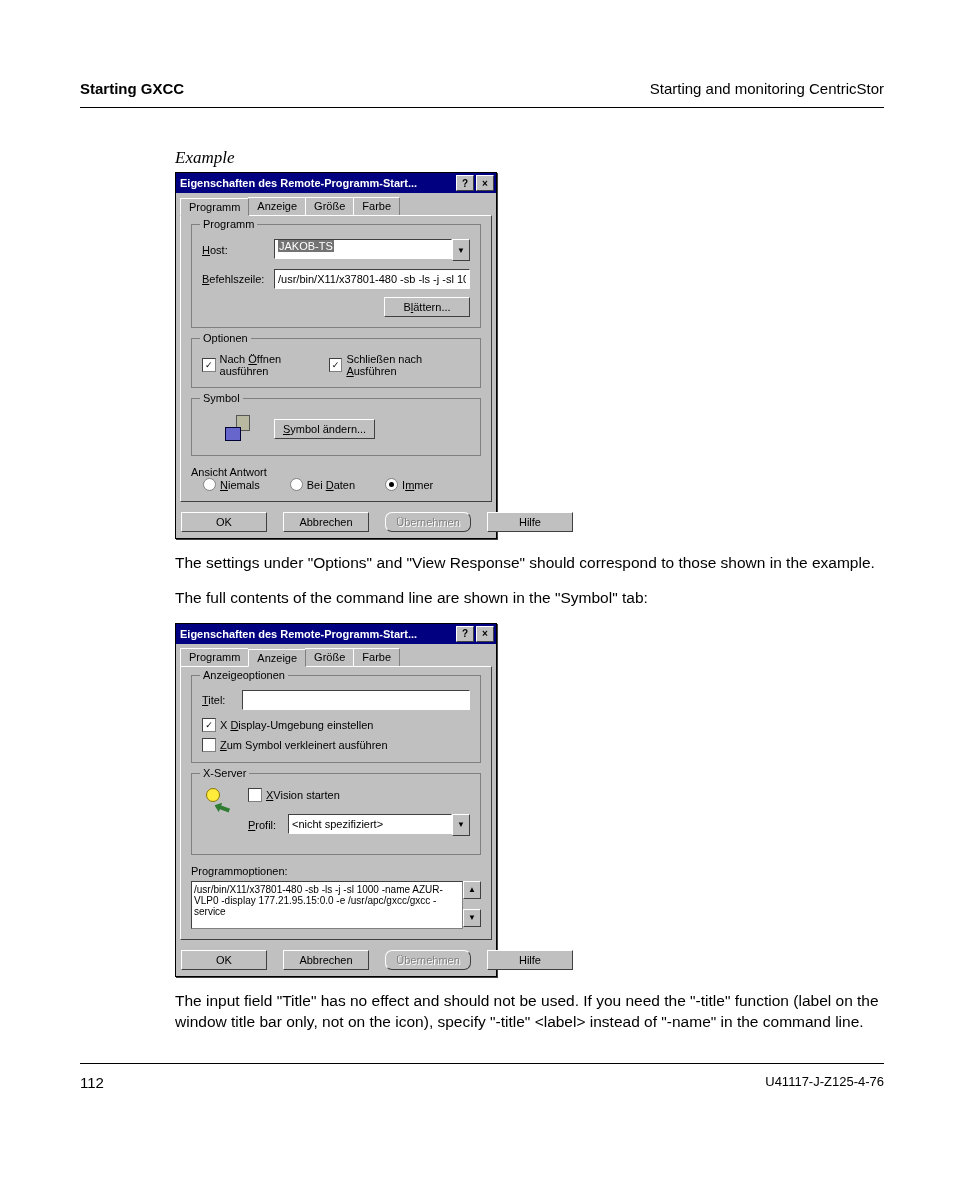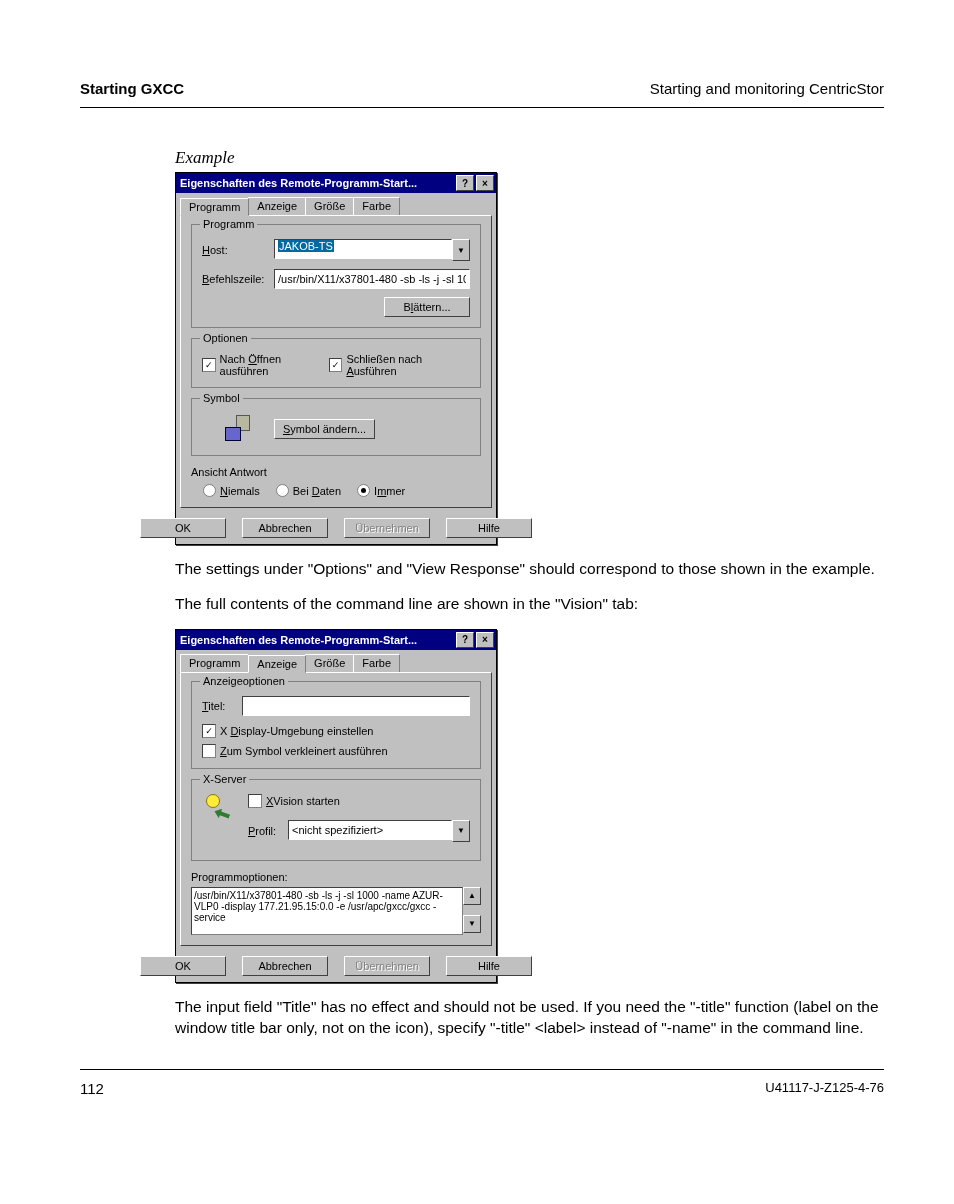--- a/index.html
+++ b/index.html
@@ -154,38 +154,38 @@
   .combo-btn {
     width: 16px; height: 20px;
     background: #c0c0c0;
     border: 1px solid #fff;
     border-right-color: #404040;
     border-bottom-color: #404040;
     display: flex; align-items: center; justify-content: center;
   }
   .combo-btn span { font-size: 8px; }
   .selected-blue {
-    background: #0369a1;
+    background: #737373;
     color: #fff;
     padding: 0 1px;
   }
   .btn {
     min-width: 68px;
     padding: 3px 8px;
     background: #c0c0c0;
     border: 1px solid #fff;
     border-right-color: #404040;
     border-bottom-color: #404040;
     font-size: 11px;
     text-align: center;
   }
-  .btn.disabled { color: #808080; text-shadow: 1px 1px 0 #fff; }
+  .btn.disabled { color: #808080; text-shadow: 1px 1px 0 #fff; border-radius: 7px; }
   .button-row {
     display: flex;
-    justify-content: center;
+    justify-content: flex-start;
     padding: 6px 5px;
     gap: 16px;
   }
   .button-row .btn { flex: 1; }
   .checkbox-row {
     display: flex;
     align-items: center;
     gap: 4px;
     font-size: 11px;
   }
@@ -324,22 +324,22 @@
         <div style="display:flex; align-items:center; gap:20px; padding-left:20px;">
           <div class="icon-symbol">
             <div class="icon-box"></div>
             <div class="icon-monitor"></div>
           </div>
           <div class="btn"><span class="underline-char">S</span>ymbol ändern...</div>
         </div>
       </div>
 
       <div>
-        <div style="font-size:11px; margin-bottom:6px;">Ansicht Antwort</div>
-        <div style="display:flex; gap:16px; padding-left:12px;">
+        <div style="font-size:11px; ">Ansicht Antwort</div>
+        <div style="display:flex; gap:30px; padding-left:12px;">
           <div class="radio-row">
             <div class="radio-circle"></div>
             <span><span class="underline-char">N</span>iemals</span>
           </div>
           <div class="radio-row">
             <div class="radio-circle"></div>
             <span>Bei <span class="underline-char">D</span>aten</span>
           </div>
           <div class="radio-row">
             <div class="radio-circle">
@@ -353,21 +353,21 @@
     </div>
     <div class="button-row">
       <div class="btn">OK</div>
       <div class="btn">Abbrechen</div>
       <div class="btn disabled">Übernehmen</div>
       <div class="btn">Hilfe</div>
     </div>
   </div>
 
   <p class="body-text">The settings under "Options" and "View Response" should correspond to those shown in the example.</p>
-  <p class="body-text">The full contents of the command line are shown in the "Vision" tab:</p>
+  <p class="body-text">The full contents of the command line are shown in the "Symbol" tab:</p>
 
   <div class="dialog">
     <div class="titlebar">
       <span class="title-text">Eigenschaften des Remote-Programm-Start...</span>
       <div class="title-buttons">
         <div class="title-btn">?</div>
         <div class="title-btn">×</div>
       </div>
     </div>
     <div class="tabs-row">

